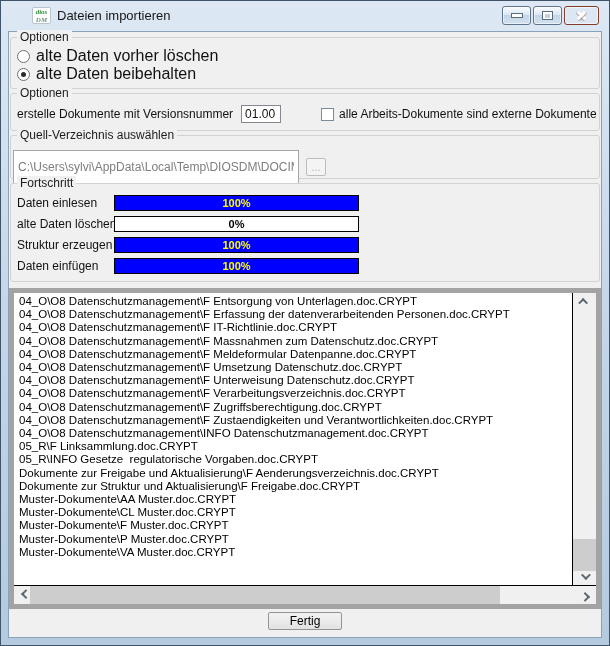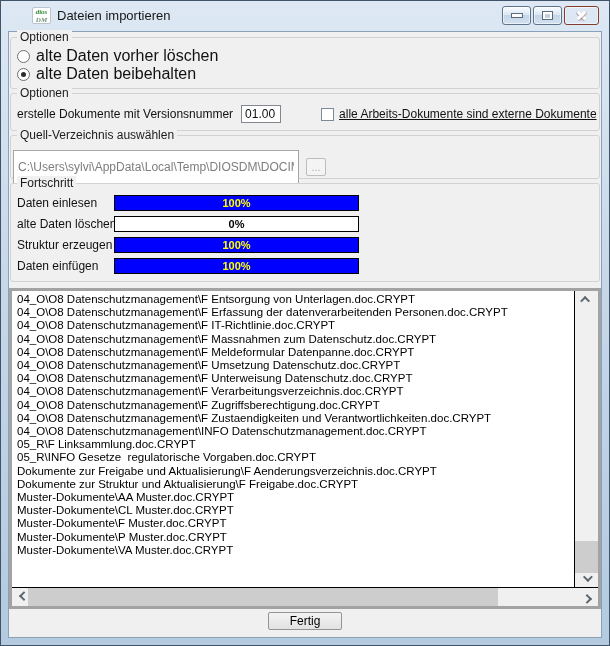--- a/index.html
+++ b/index.html
@@ -61,21 +61,21 @@
   .radio.checked::after { content: ""; position: absolute; left: 3px; top: 3px;
            width: 5px; height: 5px; border-radius: 50%; background: #2b2b2b; }
   .checkbox { width: 13px; height: 13px; border: 1px solid #7c8a99; background: #fff;
               flex: none; position: relative; }
 
   .ver-row { display: flex; align-items: center; margin: 11px 0 0 6px; font-size: 12px;
              color: #111; }
   .ver-input { width: 40px; height: 18px; margin-left: 8px; border: 1px solid #828790;
                font: 12px "Liberation Sans", sans-serif; padding: 0 3px; background: #fff;
                color: #111; }
-  .ext-check { margin-left: 40px; display: flex; align-items: center; gap: 5px; text-decoration: underline; }
+  .ext-check { margin-left: 40px; display: flex; align-items: center; gap: 5px; }
 
   .src-row { display: flex; align-items: center; margin: 14px 0 0 2px; }
   .path-input { width: 286px; height: 20px; border: 1px solid #a6a6a6;
                 font: 12px "Liberation Sans", sans-serif; padding: 16px 4px;
                 color: #7e7e7e; background: #fff; }
   .browse-btn { width: 20px; height: 18px; margin-left: 7px; border: 1px solid #bdbdbd;
                 background: #f4f4f4; color: #b3b3b3; font: 11px "Liberation Sans", sans-serif;
                 border-radius: 2px; line-height: 10px; }
 
   .prow { position: absolute; left: 6px; right: 6px; height: 16px;
@@ -83,21 +83,21 @@
   .prow .plabel { position: absolute; left: 0; top: 1px; }
   .pbar { position: absolute; left: 97px; width: 245px; height: 16px;
           border: 1px solid #000; background: #fff; color: #000;
           text-align: center; font: bold 11px "Liberation Sans", sans-serif;
           line-height: 14px; }
   .pbar.full { background: #0000ff; color: #ffff00; }
   .pr0 { top: 11px; } .pr1 { top: 32px; } .pr2 { top: 53px; } .pr3 { top: 74px; }
 
   
   .listbox { position: absolute; left: 0; top: 256px; width: 592px; height: 321px;
-             border: 3px solid #a3a3a3; background: #fff;
+             border: 5px solid #a3a3a3; background: #fff;
              display: grid; grid-template-columns: 1fr 23px; grid-template-rows: 1fr 19px; }
   .list-content { grid-column: 1; grid-row: 1; overflow: hidden; padding: 2px 0 0 5px;
                   border-right: 1px solid #000; }
   .list-item { font-size: 11.5px; line-height: 13.2px; color: #000; white-space: pre; }
   .vscroll { grid-column: 2; grid-row: 1; background: #f0f0f0; position: relative; }
   .hscroll { grid-column: 1 / span 2; grid-row: 2; background: #f0f0f0;
              border-top: 1px solid #000; position: relative; }
   .sbtn { position: absolute; display: flex; align-items: center; justify-content: center; }
   .vscroll .sbtn { left: 0; width: 23px; height: 15px; }
   .vscroll .sbtn.up { top: 1px; } .vscroll .sbtn.down { bottom: 1px; }

